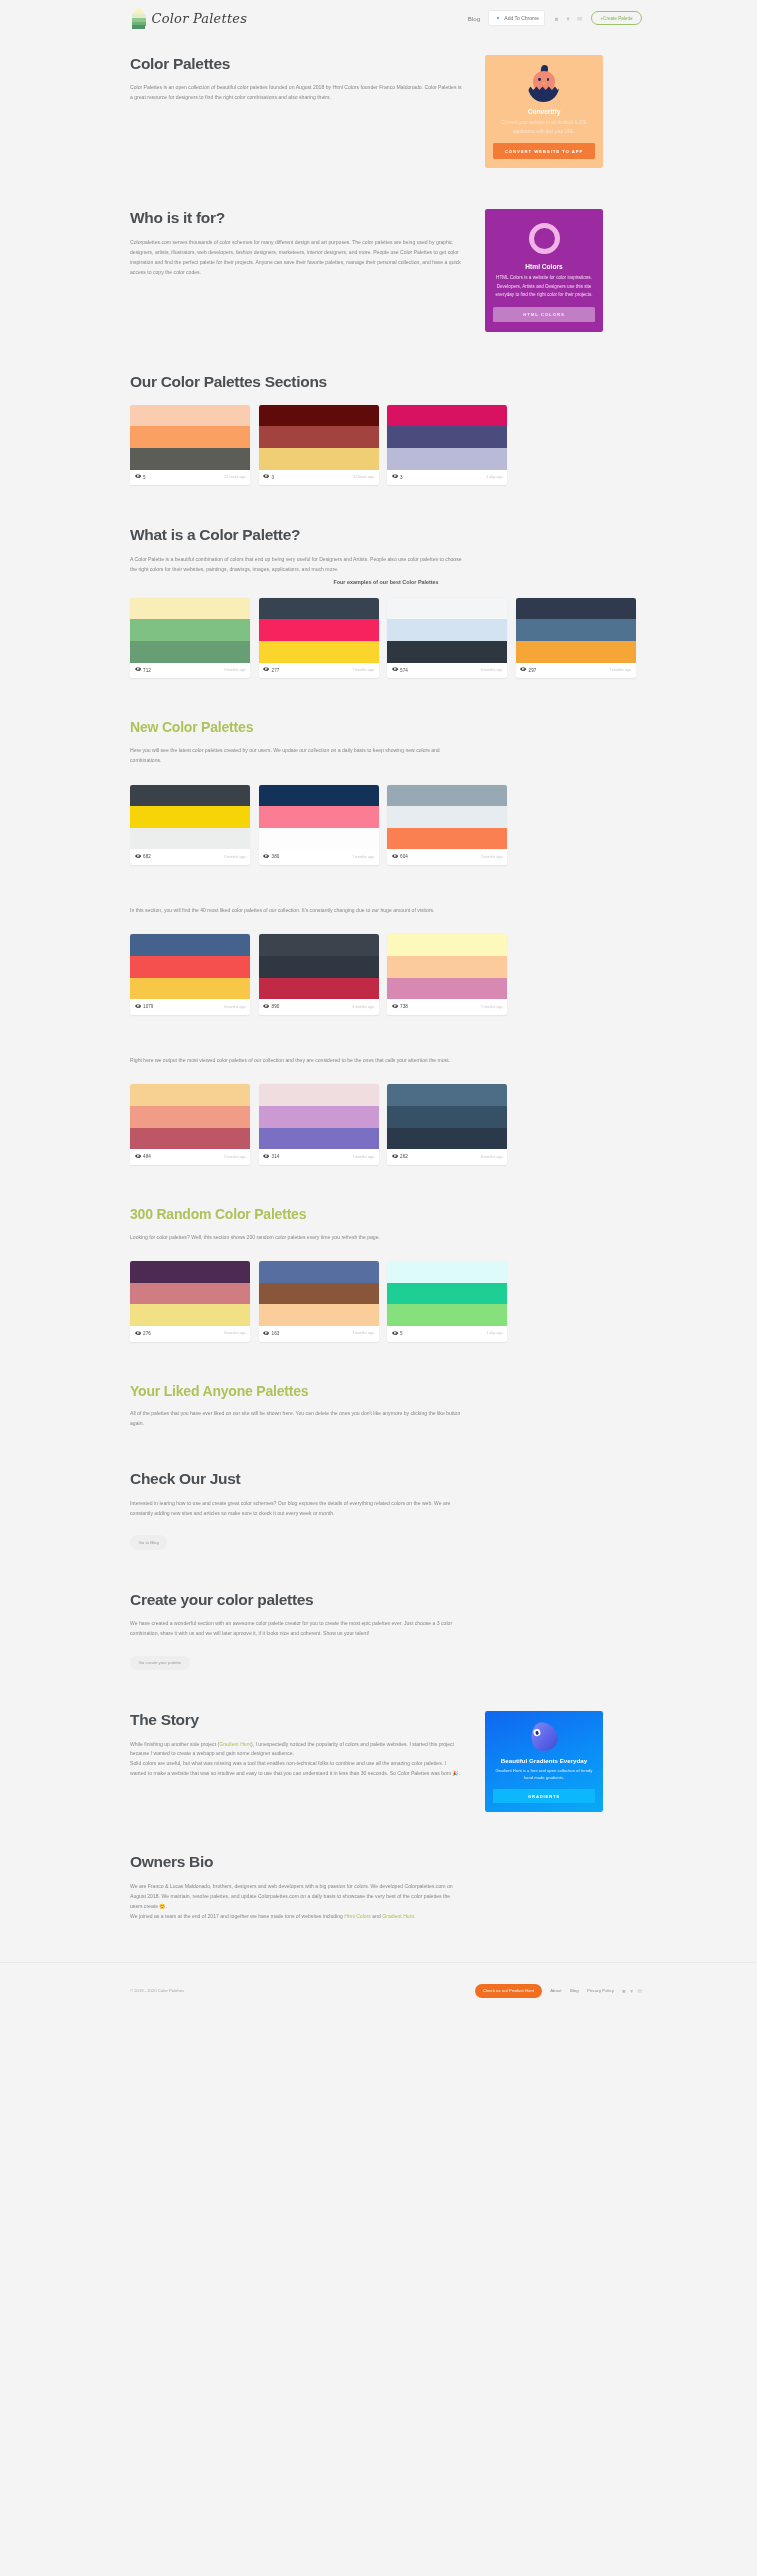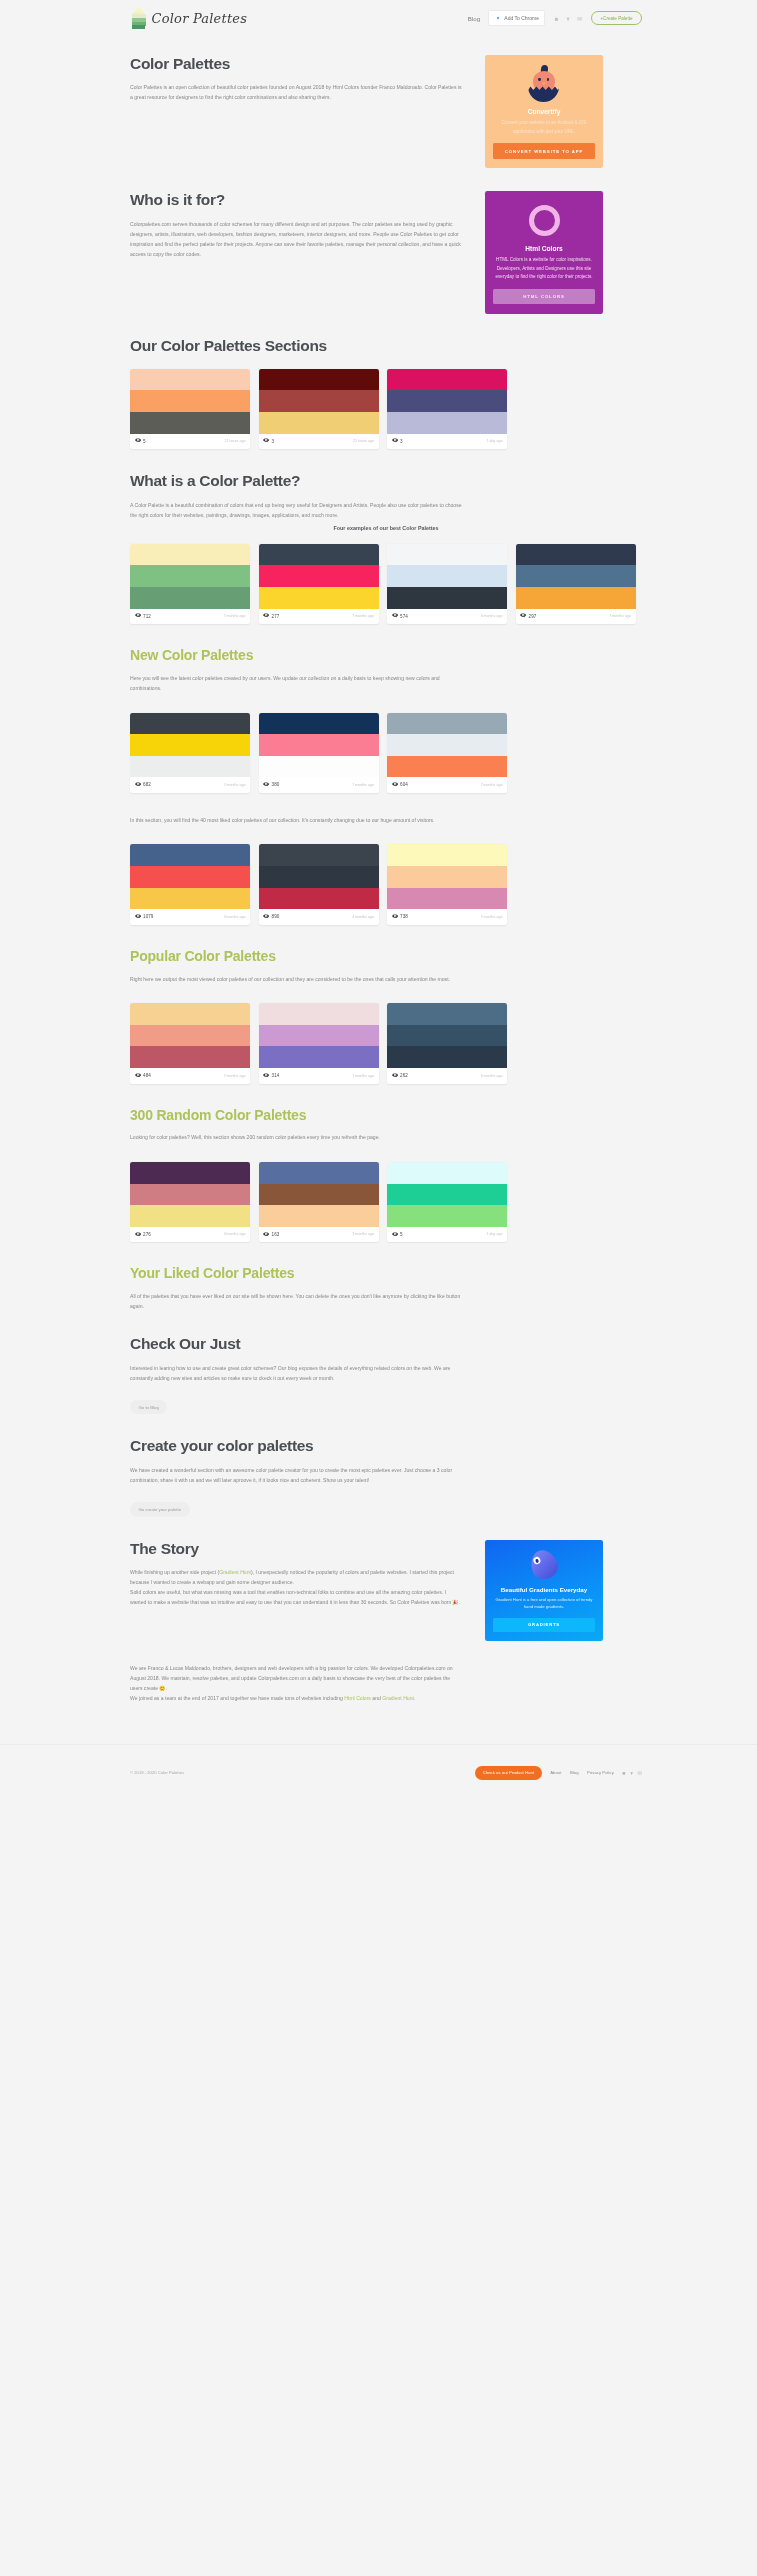--- a/index.html
+++ b/index.html
@@ -72,21 +72,21 @@
   h2.green {
     font-size: 14px; font-weight: bold; color: #adc359;
     letter-spacing: -0.2px; margin: 0 0 10.8px 0;
   }
   p.body {
     font-size: 5.1px; line-height: 1.95; color: #878787; margin: 0;
   }
   .mt24 { margin-top: 18.6px; }
   .mt18 { margin-top: 14px; }
   .mt12 { margin-top: 9.3px; }
-  .mt40 { margin-top: 23px; }
+  .mt40 { margin-top: 41px; }
 
   
   .ad {
     border-radius: 2.3px; padding: 9.3px 7.7px; text-align:center; color:#fff;
   }
   .ad.orange { background: #fcc58e; }
   .ad.purple { background: #9c2aa0; }
   .ad-art { height: 40px; display:flex; align-items:center; justify-content:center; }
   .chick { position: relative; width: 36px; height: 37px; }
   .chick .crest { position:absolute; top:0; left:14.7px; width:7px; height:8.5px;
@@ -505,21 +505,20 @@
                   </svg></span>
                 <span>738</span>
               </span>
               <span class="ptime">7 months ago</span>
             </div>
           </div>
         </div>
     </div>
 
     <div class="mt40">
-      <h2 class="green">Popular Color Palettes</h2>
       <div class="col-main">
           <p class="body">Right here we output the most viewed color palettes of our collection and they are considered to be the ones that calls your attention the most.</p>
         </div>
       <div class="pgrid three mt24">
           <div class="pcard">
             <div class="swatches">
               <div style="background:#f6d191"></div>
               <div style="background:#f09c86"></div>
               <div style="background:#bd5665"></div>
             </div>
@@ -625,21 +624,21 @@
                   </svg></span>
                 <span>5</span>
               </span>
               <span class="ptime">1 day ago</span>
             </div>
           </div>
         </div>
     </div>
 
     <div class="mt40">
-      <h2 class="green">Your Liked Color Palettes</h2>
+      <h2 class="green">Your Liked Anyone Palettes</h2>
       <div class="col-main">
           <p class="body">All of the palettes that you have ever liked on our site will be shown here. You can delete the ones you don't like anymore by clicking the like button again.</p>
         </div>
     </div>
 
     <div class="mt40">
       <h1 class="big">Check Our Just</h1>
       <div class="col-main">
           <p class="body">Interested in learing how to use and create great color schemes? Our blog exposes the details of everything related colors on the web. We are constantly adding new sites and articles so make sure to ckeck it out every week or month.</p>
         </div>
@@ -666,20 +665,21 @@
         <div class="gradad">
           <div class="drop"></div>
           <div class="gradad-title">Beautiful Gradients Everyday</div>
           <div class="gradad-desc">Gradient Hunt is a free and open collection of trendy hand made gradients.</div>
           <button class="gradad-cta">GRADIENTS</button>
         </div>
       </div>
     </div>
 
     <div class="mt40">
+      <h1 class="big">Owners Bio</h1>
       <div class="col-main">
         <p class="body">We are Franco &amp; Lucas Maldonado, brothers, designers and web developers with a big passion for colors. We developed Colorpalettes.com on August 2018. We maintain, resolve palettes, and update Colorpalettes.com on a daily basis to showcase the very best of the color palettes the users create 😊.</p>
         <p class="body mt12">
           <span>We joined as a team at the end of 2017 and together we have made tons of websites including </span><a class="inline" href="#">Html Colors</a><span> and </span><a class="inline alt" href="#">Gradient Hunt</a><span>.</span>
         </p>
       </div>
     </div>
 
   </div>
 

